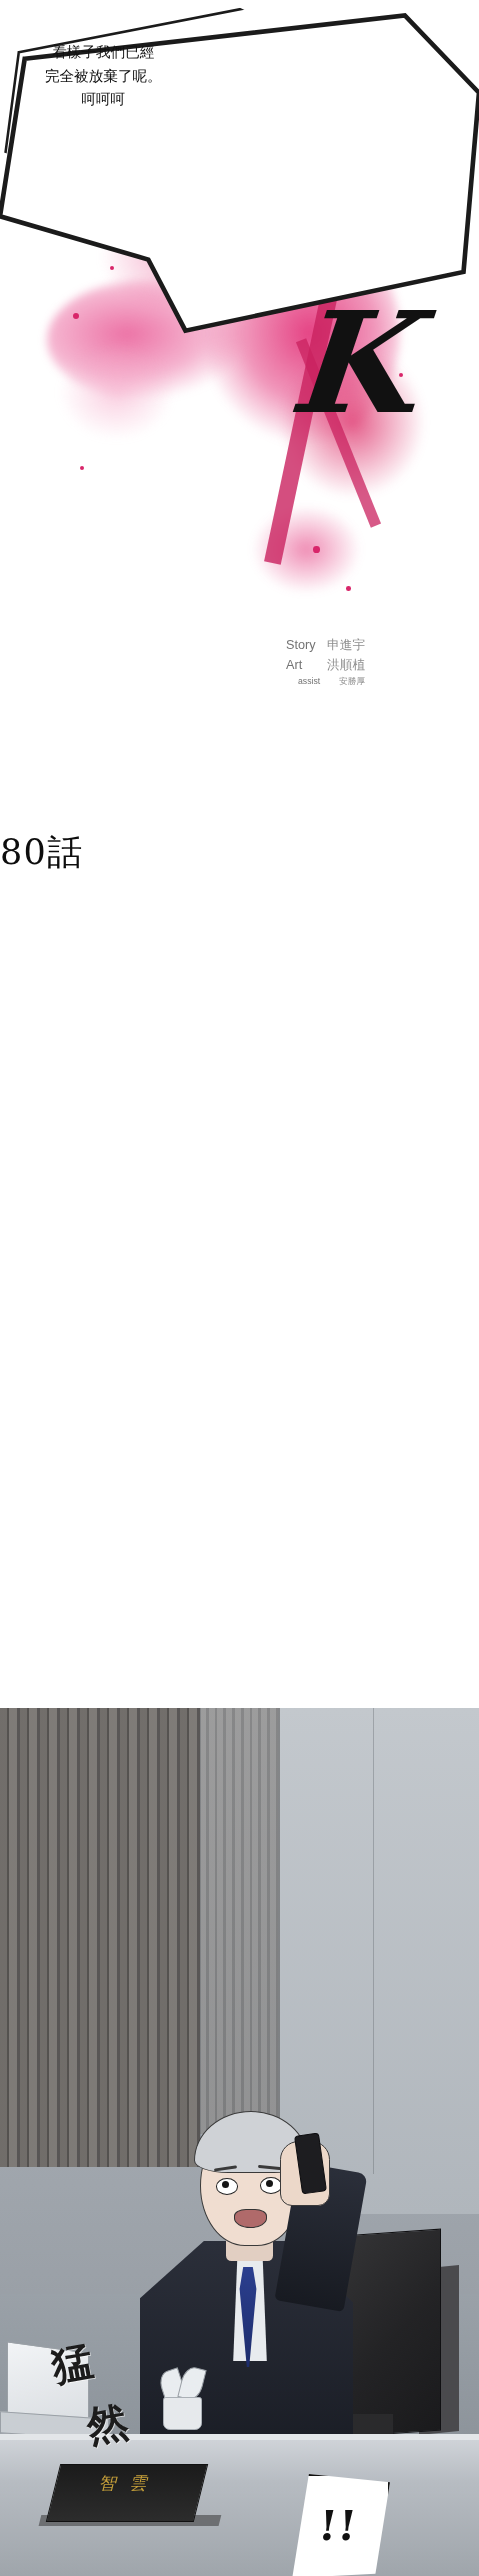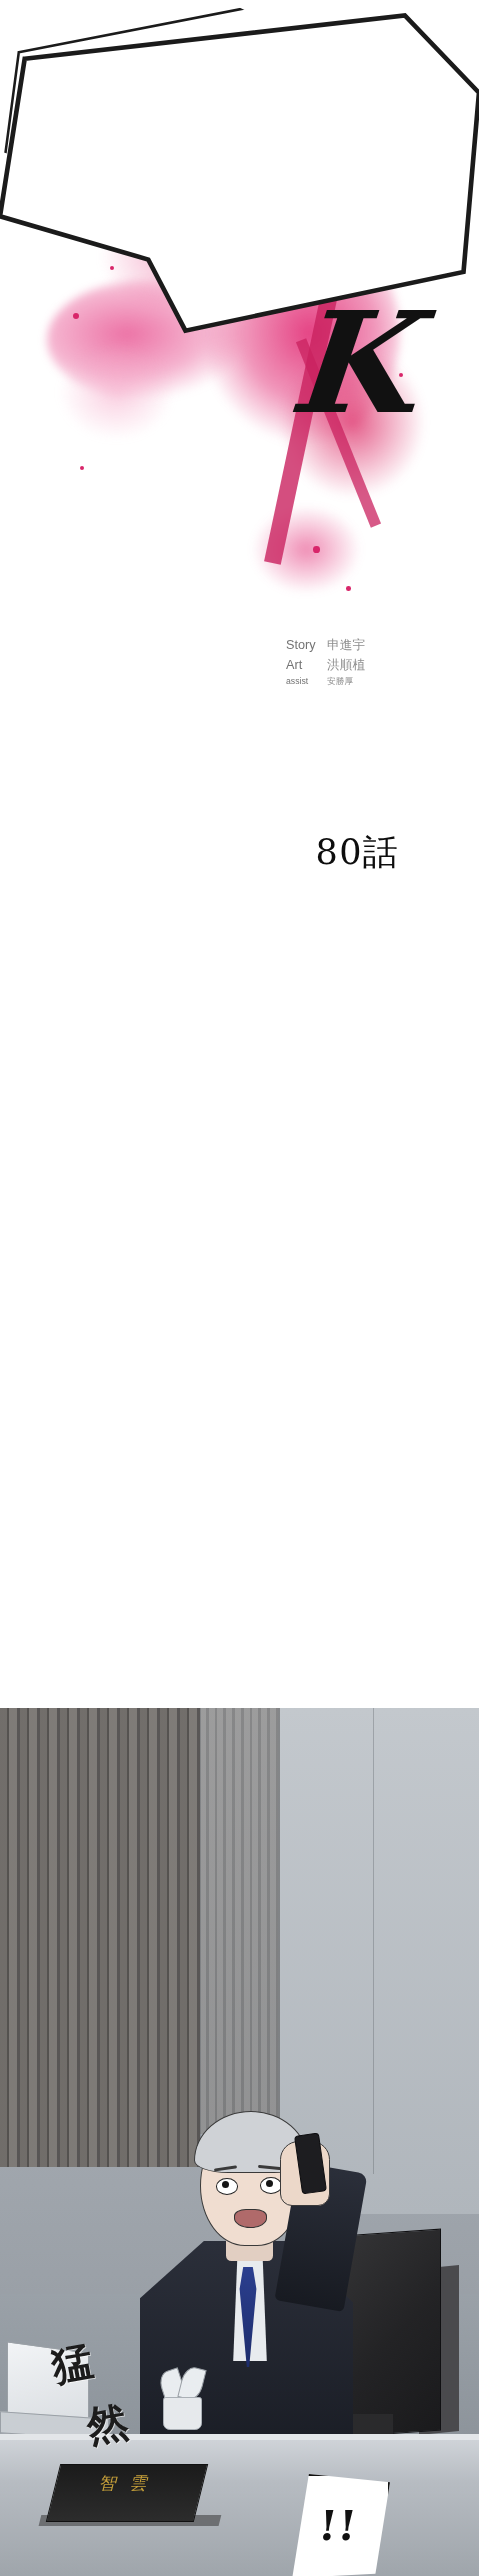--- a/index.html
+++ b/index.html
@@ -78,28 +78,28 @@
     top: 636px;
     width: 173px;
     color: #9a9a9a;
     font-size: 12.7px;
     line-height: 1.55;
   }
   .credits .row { display: flex; }
   .credits .lbl { width: 41px; color: #737373; }
   .credits .val { color: #8e8e8e; }
   .credits .small { font-size: 8.7px; }
-  .credits .small .lbl { width: 41px; }
+  .credits .small .lbl { width: 41px; margin-left: 12px; }
 
   .episode {
     position: absolute;
     left: 0;
     top: 829px;
     width: 399px;
-    text-align: right;
+    text-align: left;
     font-family: "DejaVu Serif", serif;
     font-size: 35px;
     color: #0d0d0d;
     letter-spacing: 1.3px;
   }
   .bubble-text {
     font-family: "DejaVu Sans", sans-serif;
     color: #111111;
     text-align: center;
     line-height: 1.62;
@@ -458,20 +458,23 @@
 龍會長你的逮捕令，
 沒意外的話，大概今天或明天
 就會發佈了。
 我也會被炒魷魚。</div>
   </div>
 
   <div id="bubble-2">
     <svg class="outline" viewBox="0 0 310 230" preserveAspectRatio="none" style="position:absolute; inset:0;">
       <polygon points="16,38 262,10 310,60 300,176 120,214 96,168 0,140" fill="#ffffff" stroke="#1b1b1b" stroke-width="3"></polygon>
     </svg>
+    <div class="bubble-text">看樣子我們已經
+完全被放棄了呢。
+呵呵呵</div>
   </div>
 
   <div class="panel">
     <div class="bg-wall"></div>
     <div class="blinds"></div>
     <div class="blinds-right"></div>
     <div class="wall-right"></div>
     <div class="wall-panel-line" style="left:278px; top:0; width:2px; height:506px;"></div>
     <div class="wall-panel-line" style="left:373px; top:0; width:1.3px; height:466px;"></div>
     <div class="wall-panel-line" style="left:200px; top:0; width:1.3px; height:459px;"></div>

